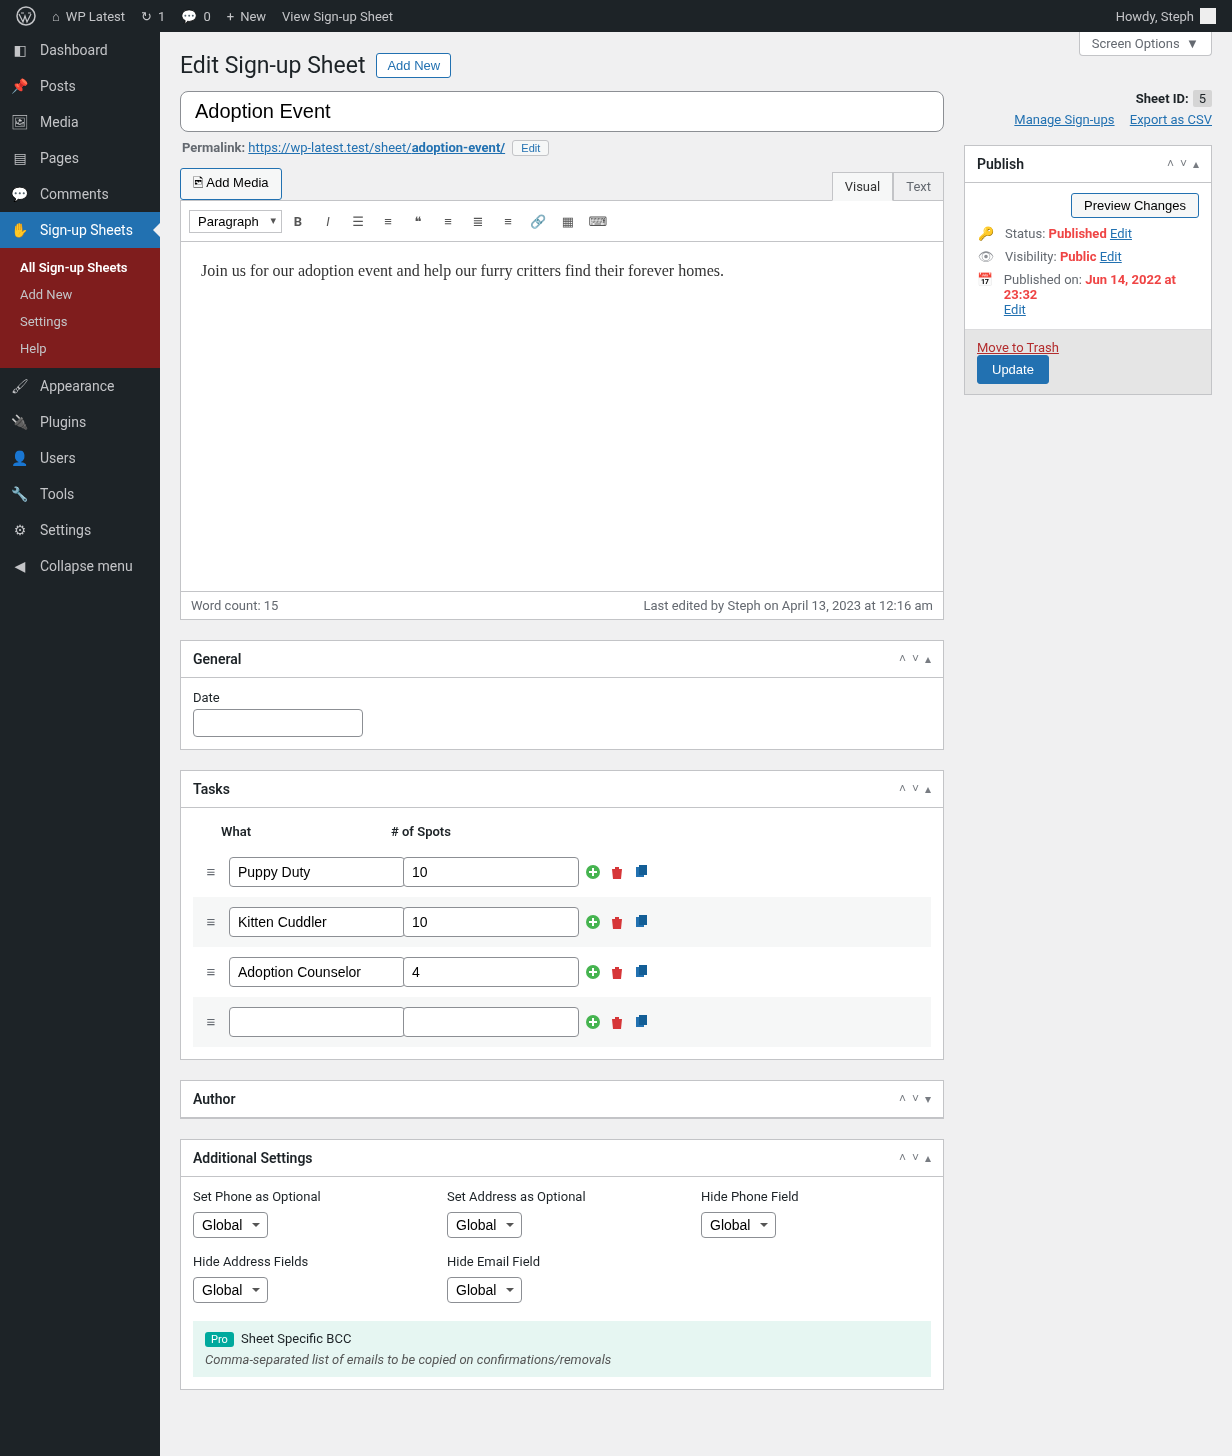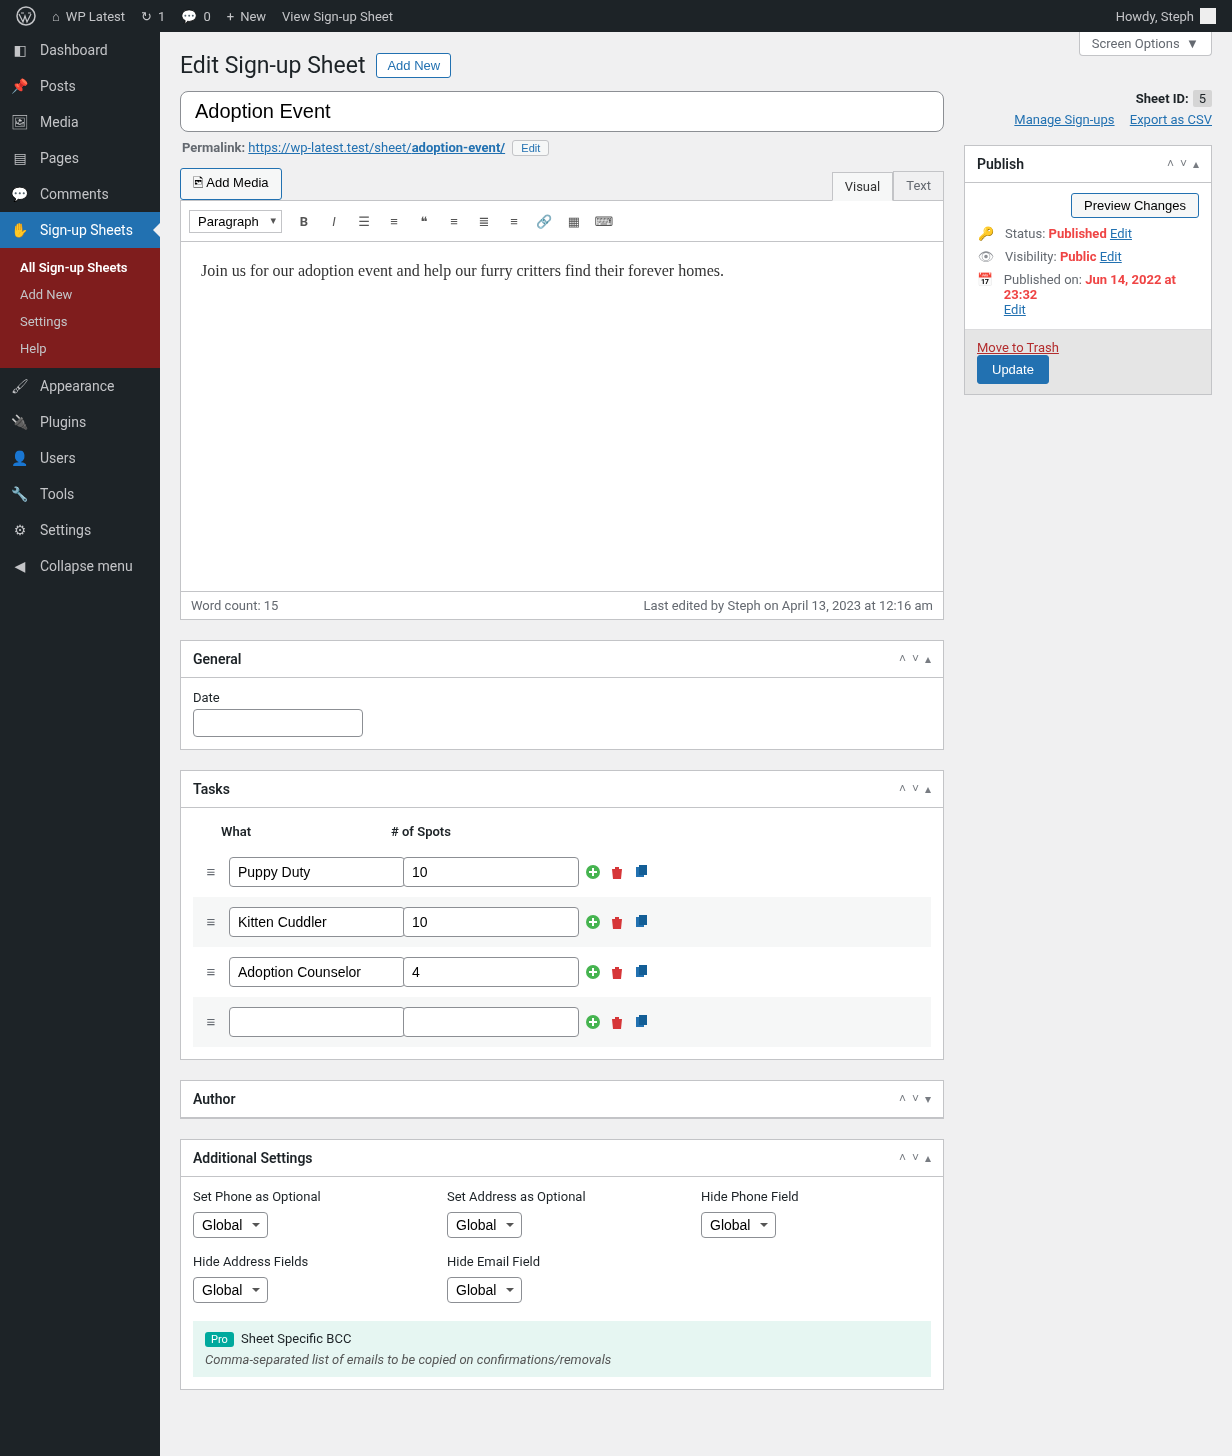--- a/index.html
+++ b/index.html
@@ -35,26 +35,26 @@
 
 .columns { display: flex; gap: 20px; align-items: flex-start; }
 .col-main { flex: 1; min-width: 0; }
 .col-side { width: 248px; }
 
 .title-input { width: 100%; font-size: 20px; padding: 8px 14px; border: 1px solid #8c8f94; border-radius: 8px; background: #fff; }
 .permalink { color: #646970; font-size: 13px; margin: 8px 0 12px 2px; }
 .permalink .edit-btn { border:1px solid #c3c4c7; background:#f6f7f7; color:#2271b1; font-size:11px; padding:1px 8px; border-radius:3px; cursor:pointer; margin-left:4px;}
 
 .add-media-row { display:flex; justify-content:space-between; align-items:flex-end; }
-.editor-tabs { display: flex; }
+.editor-tabs { display: flex; align-items: center; }
 .editor-tab { border: 1px solid #c3c4c7; border-bottom: none; background: #f0f0f1; padding: 6px 12px; color: #646970; cursor: pointer; font-size:13px;}
 .editor-tab.active { background: #f6f7f7; color:#333; border-bottom: 1px solid #f6f7f7; position:relative; top:1px;}
 .editor-toolbar { border: 1px solid #c3c4c7; background: #fff; padding: 6px 8px; display: flex; align-items: center; gap: 2px; }
 .format-select { border: 1px solid #c3c4c7; padding: 3px 22px 3px 8px; font-size: 13px; background:#fff; appearance:none; position:relative;}
-.format-wrap { position:relative; margin-right:6px;}
+.format-wrap { position:relative; }
 .format-wrap::after { content:"▾"; position:absolute; right:6px; top:4px; color:#555; font-size:11px; pointer-events:none;}
 .tool-btn { width: 28px; height: 28px; display: inline-flex; align-items: center; justify-content: center; cursor: pointer; color:#555; }
 .editor-content { border: 1px solid #c3c4c7; border-top: none; background: #fff; min-height: 350px; padding: 20px; font-family: Georgia, serif; font-size: 16px; color: #333; }
 .editor-status { border: 1px solid #c3c4c7; border-top: none; background: #fff; padding: 6px 10px; display: flex; justify-content: space-between; color: #646970; font-size:13px;}
 
 .postbox { border: 1px solid #c3c4c7; background: #fff; margin-top: 20px; }
 .postbox-header { display: flex; align-items: center; padding: 10px 12px; border-bottom: 1px solid #c3c4c7; }
 .postbox-header h2 { font-size: 14px; font-weight: 600; flex: 1; }
 .handle-actions { display:flex; gap:6px; color:#787c82;}
 .handle-actions span { cursor:pointer; font-size:12px;}

